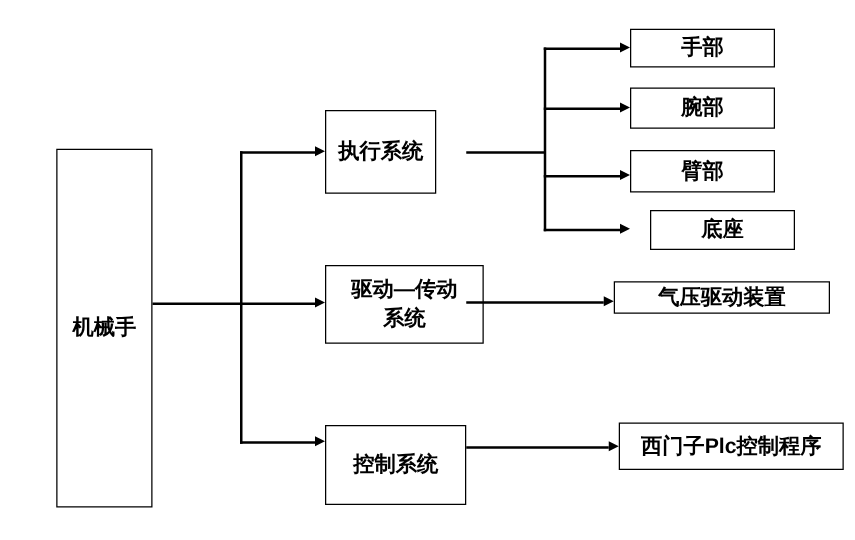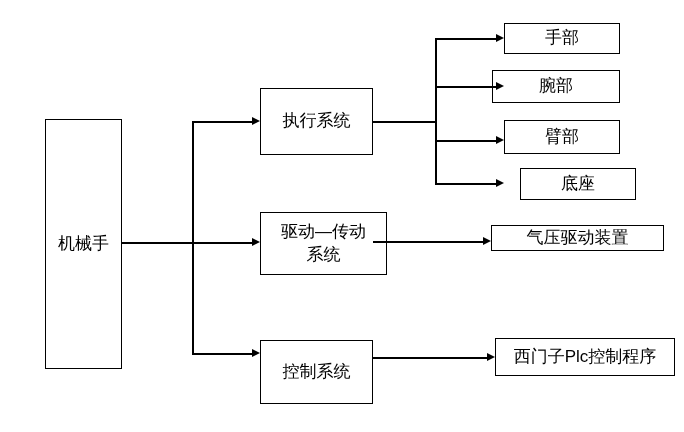--- a/index.html
+++ b/index.html
@@ -23,31 +23,31 @@
     position: absolute;
     box-sizing: border-box;
     border: 1.5px solid var(--line);
     background: var(--background);
     color: var(--text);
     display: flex;
     align-items: center;
     justify-content: center;
     text-align: center;
     font-size: 17px;
-    font-weight: normal;
+    font-weight: bold;
     line-height: 1.35;
     white-space: pre-line;
   }
   
-  .n-root  { left: 45px;  top: 119px; width: 77px;  height: 250px; }
-  .n-exec  { left: 260px; top: 88px;  width: 113px; height: 67px; }
+  .n-root  { left: 45px;  top: 119px; width: 77px;  height: 287px; }
+  .n-exec  { left: 260px; top: 88px;  width: 89px; height: 67px; }
   .n-drive { left: 260px; top: 212px; width: 127px; height: 63px; }
   .n-ctrl  { left: 260px; top: 340px; width: 113px; height: 64px; }
   .n-hand  { left: 504px; top: 23px;  width: 116px; height: 31px; }
-  .n-wrist { left: 492px; top: 70px;  width: 128px; height: 33px; }
+  .n-wrist { left: 504px; top: 70px;  width: 116px; height: 33px; }
   .n-arm   { left: 504px; top: 120px; width: 116px; height: 34px; }
   .n-base  { left: 504px; top: 168px; width: 116px; height: 32px; margin-left: 16px; }
   .n-pneu  { left: 491px; top: 225px; width: 173px; height: 26px; }
   .n-plc   { left: 495px; top: 338px; width: 180px; height: 38px; }
   
   .line { position: absolute; background: var(--line); }
   .l-main    { left: 122px; top: 242px; width: 130px; height: 1.5px; }
   .l-trunk1  { left: 192px; top: 121px; width: 1.5px; height: 234px; }
   .l-b-exec  { left: 192px; top: 121px; width: 60px;  height: 1.5px; }
   .l-b-ctrl  { left: 192px; top: 353px; width: 60px;  height: 1.5px; }

